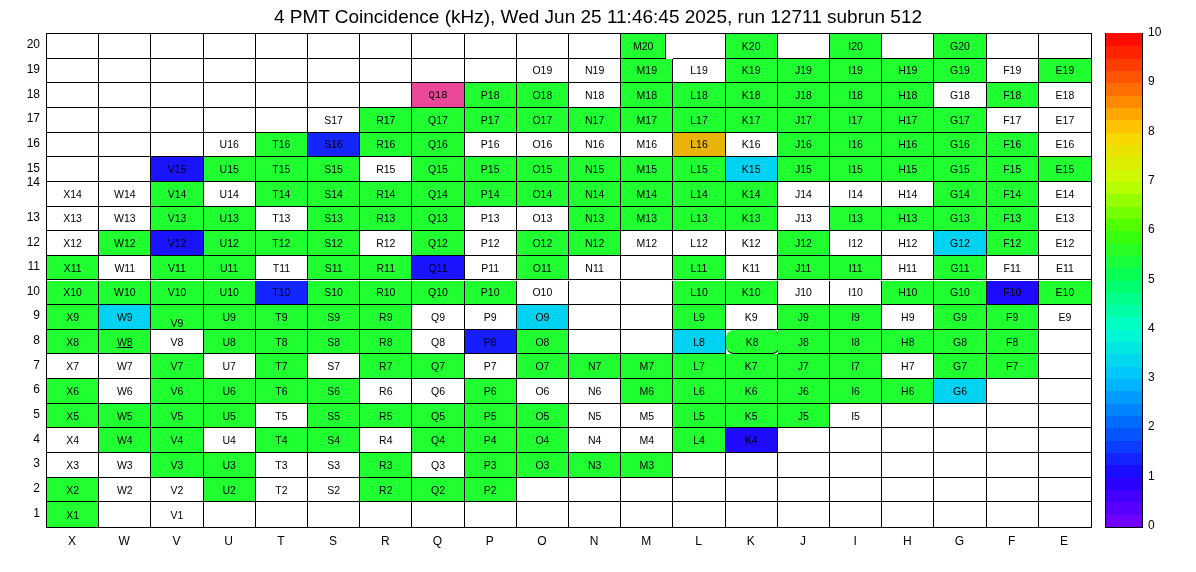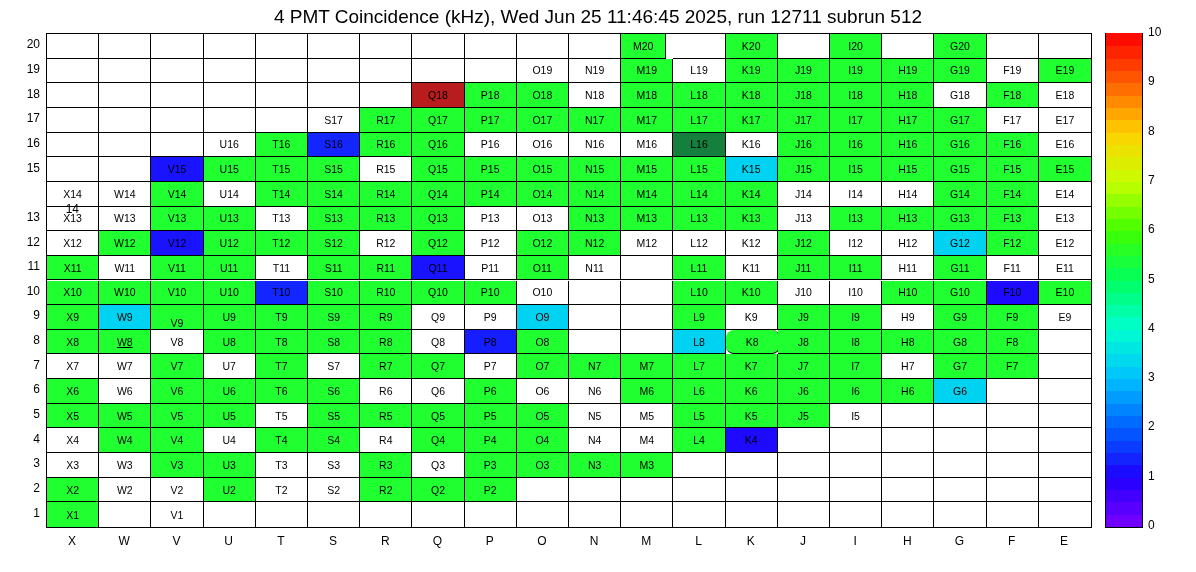--- a/index.html
+++ b/index.html
@@ -143,21 +143,21 @@
       <div class="cell lastcol" style="left: 991.8px; top: 24.65px; width: 52.2px; height: 24.65px; background: rgb(32, 255, 48);">
         <span>E19</span>
       </div>
       <div class="cell" style="left: 0px; top: 49.3px; width: 52.2px; height: 24.65px;"></div>
       <div class="cell" style="left: 52.2px; top: 49.3px; width: 52.2px; height: 24.65px;"></div>
       <div class="cell" style="left: 104.4px; top: 49.3px; width: 52.2px; height: 24.65px;"></div>
       <div class="cell" style="left: 156.6px; top: 49.3px; width: 52.2px; height: 24.65px;"></div>
       <div class="cell" style="left: 208.8px; top: 49.3px; width: 52.2px; height: 24.65px;"></div>
       <div class="cell" style="left: 261px; top: 49.3px; width: 52.2px; height: 24.65px;"></div>
       <div class="cell" style="left: 313.2px; top: 49.3px; width: 52.2px; height: 24.65px;"></div>
-      <div class="cell" style="left: 365.4px; top: 49.3px; width: 52.2px; height: 24.65px; background: #b91c1c;">
+      <div class="cell" style="left: 365.4px; top: 49.3px; width: 52.2px; height: 24.65px; background: #ec4899; font-family: Liberation Mono, monospace;">
         <span>Q18</span>
       </div>
       <div class="cell" style="left: 417.6px; top: 49.3px; width: 52.2px; height: 24.65px; background: rgb(32, 255, 48);">
         <span>P18</span>
       </div>
       <div class="cell" style="left: 469.8px; top: 49.3px; width: 52.2px; height: 24.65px; background: rgb(32, 255, 48);">
         <span>O18</span>
       </div>
       <div class="cell" style="left: 522px; top: 49.3px; width: 52.2px; height: 24.65px;">
         <span>N18</span>
@@ -262,21 +262,21 @@
       </div>
       <div class="cell" style="left: 469.8px; top: 98.6px; width: 52.2px; height: 24.65px;">
         <span>O16</span>
       </div>
       <div class="cell" style="left: 522px; top: 98.6px; width: 52.2px; height: 24.65px;">
         <span>N16</span>
       </div>
       <div class="cell" style="left: 574.2px; top: 98.6px; width: 52.2px; height: 24.65px;">
         <span>M16</span>
       </div>
-      <div class="cell" style="left: 626.4px; top: 98.6px; width: 52.2px; height: 24.65px; background: #15803d;">
+      <div class="cell" style="left: 626.4px; top: 98.6px; width: 52.2px; height: 24.65px; background: #eab308;">
         <span>L16</span>
       </div>
       <div class="cell" style="left: 678.6px; top: 98.6px; width: 52.2px; height: 24.65px;">
         <span>K16</span>
       </div>
       <div class="cell" style="left: 730.8px; top: 98.6px; width: 52.2px; height: 24.65px; background: rgb(32, 255, 48);">
         <span>J16</span>
       </div>
       <div class="cell" style="left: 783px; top: 98.6px; width: 52.2px; height: 24.65px; background: rgb(32, 255, 48);">
         <span>I16</span>
@@ -1075,21 +1075,21 @@
       <div class="cell lastcol lastrow" style="left: 991.8px; top: 468.35px; width: 52.2px; height: 24.65px;"></div>
     </div>
 
   <div id="yaxis">
       <div class="ylab" style="top: 37.325px;">20</div>
       <div class="ylab" style="top: 61.975px;">19</div>
       <div class="ylab" style="top: 86.625px;">18</div>
       <div class="ylab" style="top: 111.275px;">17</div>
       <div class="ylab" style="top: 135.925px;">16</div>
       <div class="ylab" style="top: 160.575px;">15</div>
-      <div class="ylab" style="top: 202px; padding-left: 39px;">14</div>
+      <div class="ylab" style="top: 175px;">14</div>
       <div class="ylab" style="top: 209.875px;">13</div>
       <div class="ylab" style="top: 234.525px;">12</div>
       <div class="ylab" style="top: 259.175px;">11</div>
       <div class="ylab" style="top: 283.825px;">10</div>
       <div class="ylab" style="top: 308.475px;">9</div>
       <div class="ylab" style="top: 333.125px;">8</div>
       <div class="ylab" style="top: 357.775px;">7</div>
       <div class="ylab" style="top: 382.425px;">6</div>
       <div class="ylab" style="top: 407.075px;">5</div>
       <div class="ylab" style="top: 431.725px;">4</div>

